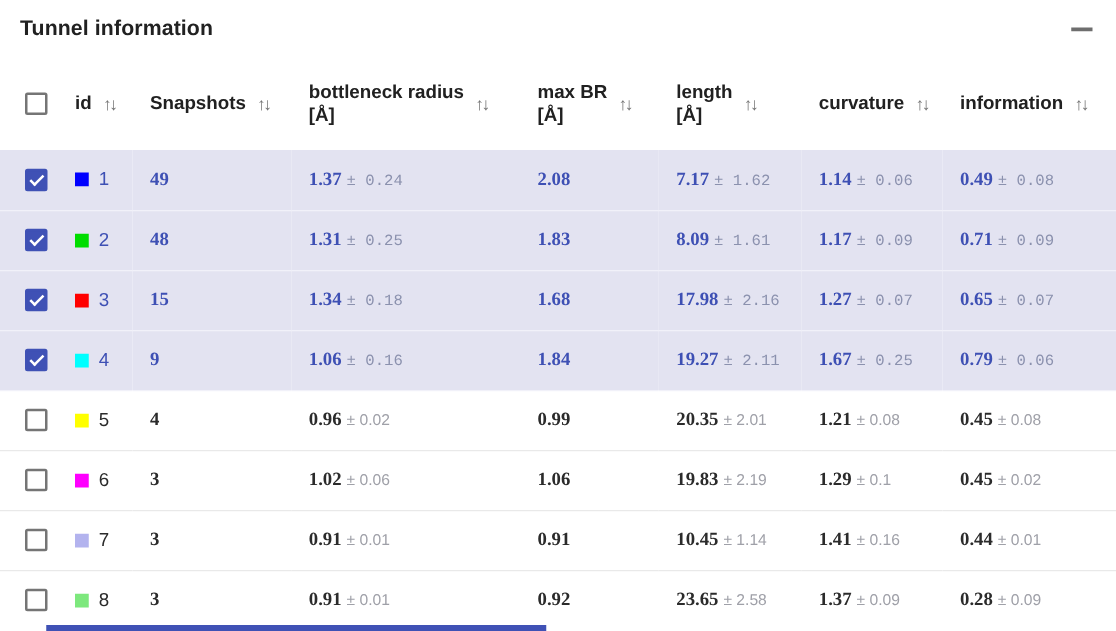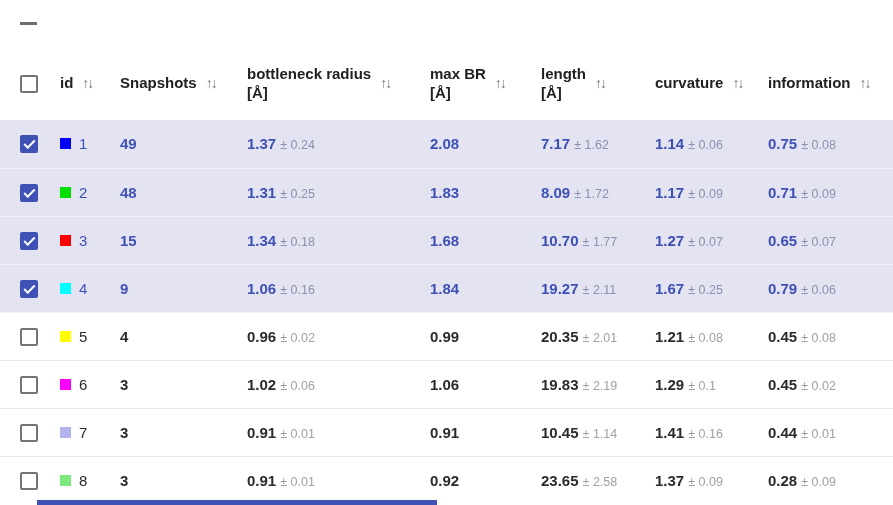--- a/index.html
+++ b/index.html
@@ -62,35 +62,36 @@
   .checkbox.checked{background:var(--accent);border-color:var(--accent);}
   .checkbox.checked::after{
     content:"";position:absolute;left:2px;top:3px;width:9px;height:4px;
     border-left:2px solid #fff;border-bottom:2px solid #fff;
     transform:rotate(-45deg);
   }
 
   .id-flex{display:flex;align-items:center;}
   .swatch{width:11px;height:11px;display:inline-block;margin-right:8px;flex:0 0 auto;}
   .id-num{font-size:15px;color:var(--text);}
-  .val{font-weight:bold;color:var(--text);}
+  .val{font-weight:bold;color:var(--text);font-family:Liberation Serif, serif;}
   .err{font-size:12.5px;color:var(--error-text);margin-left:4px;font-weight:normal;}
   tr.sel .val, tr.sel .id-num{color:var(--selected-text);}
-  tr.sel .err{color:var(--selected-error-text);}
+  tr.sel .err{color:var(--selected-error-text);font-family:Liberation Mono, monospace;}
 
   .hscrollbar{
     position:absolute;left:37px;bottom:0;width:400px;height:5px;
     background:var(--accent);cursor:pointer;
   }
 </style>
 </head>
 <body>
 
 <div class="panel">
   <div class="panel-header">
+    <h2 class="panel-title">Tunnel information</h2>
     <button class="minimize-btn">
       <span class="minimize-dash"></span>
     </button>
   </div>
 
   <table>
     <colgroup>
       <col class="c0">
         <col class="c1">
         <col class="c2">
@@ -158,49 +159,49 @@
             <div class="id-flex">
               <span class="swatch" style="background: rgb(0, 0, 255);"></span>
               <span class="id-num">1</span>
             </div>
           </td>
           <td><span class="val">49</span></td>
           <td><span class="val">1.37</span><span class="err">± 0.24</span></td>
           <td><span class="val">2.08</span></td>
           <td><span class="val">7.17</span><span class="err">± 1.62</span></td>
           <td><span class="val">1.14</span><span class="err">± 0.06</span></td>
-          <td><span class="val">0.75</span><span class="err">± 0.08</span></td>
+          <td><span class="val">0.49</span><span class="err">± 0.08</span></td>
         </tr>
         <tr class="sel">
           <td><span class="checkbox checked"></span></td>
           <td>
             <div class="id-flex">
               <span class="swatch" style="background: rgb(0, 221, 0);"></span>
               <span class="id-num">2</span>
             </div>
           </td>
           <td><span class="val">48</span></td>
           <td><span class="val">1.31</span><span class="err">± 0.25</span></td>
           <td><span class="val">1.83</span></td>
-          <td><span class="val">8.09</span><span class="err">± 1.72</span></td>
+          <td><span class="val">8.09</span><span class="err">± 1.61</span></td>
           <td><span class="val">1.17</span><span class="err">± 0.09</span></td>
           <td><span class="val">0.71</span><span class="err">± 0.09</span></td>
         </tr>
         <tr class="sel">
           <td><span class="checkbox checked"></span></td>
           <td>
             <div class="id-flex">
               <span class="swatch" style="background: rgb(255, 0, 0);"></span>
               <span class="id-num">3</span>
             </div>
           </td>
           <td><span class="val">15</span></td>
           <td><span class="val">1.34</span><span class="err">± 0.18</span></td>
           <td><span class="val">1.68</span></td>
-          <td><span class="val">10.70</span><span class="err">± 1.77</span></td>
+          <td><span class="val">17.98</span><span class="err">± 2.16</span></td>
           <td><span class="val">1.27</span><span class="err">± 0.07</span></td>
           <td><span class="val">0.65</span><span class="err">± 0.07</span></td>
         </tr>
         <tr class="sel">
           <td><span class="checkbox checked"></span></td>
           <td>
             <div class="id-flex">
               <span class="swatch" style="background: rgb(0, 255, 255);"></span>
               <span class="id-num">4</span>
             </div>

